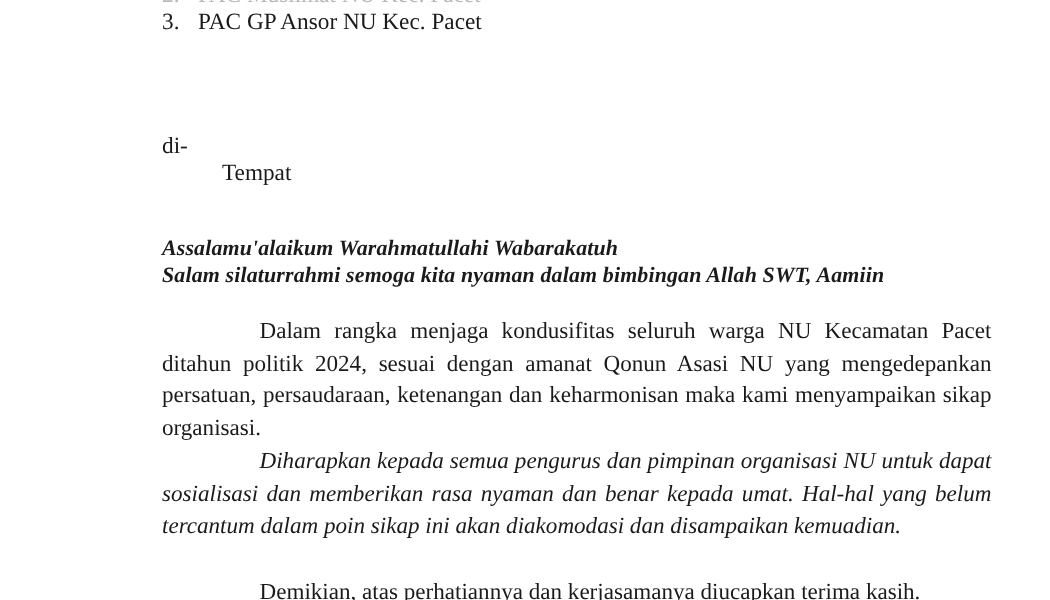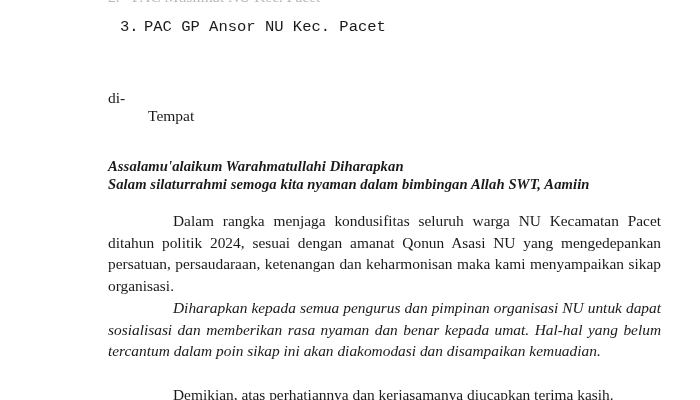--- a/index.html
+++ b/index.html
@@ -28,24 +28,23 @@
     color: #b9b9b9;
     white-space: nowrap;
   }
   .clipped-top .num { display: inline-block; width: 24px; }
 
   
   .recipient-list {
     position: absolute;
     left: 108px;
     top: 5px;
-    margin: 12px;
+    margin: 0;
     padding: 0;
     list-style: none;
-    font-family: Liberation Mono, monospace;
   }
   .recipient-list li {
     font-size: 15.5px;
     line-height: 20px;
     white-space: nowrap;
   }
   .recipient-list .num {
     display: inline-block;
     width: 24px;
   }
@@ -117,21 +116,21 @@
   <ul class="recipient-list">
     <li>
       <span class="num">3.</span><span>PAC GP Ansor NU Kec. Pacet</span>
     </li>
   </ul>
 
   <div class="addr-di">di-</div>
   <div class="addr-tempat">Tempat</div>
 
   <div class="salutation">
-    <div>Assalamu'alaikum Warahmatullahi Diharapkan</div>
+    <div>Assalamu'alaikum Warahmatullahi Wabarakatuh</div>
     <div>Salam silaturrahmi semoga kita nyaman dalam bimbingan Allah SWT, Aamiin</div>
   </div>
 
   <div class="body-block">
     <p class="para p1">Dalam rangka menjaga kondusifitas seluruh warga NU Kecamatan Pacet ditahun politik 2024, sesuai dengan amanat Qonun Asasi NU yang mengedepankan persatuan, persaudaraan, ketenangan dan keharmonisan maka kami menyampaikan sikap organisasi.</p>
     <p class="para p2">Diharapkan kepada semua pengurus dan pimpinan organisasi NU untuk dapat sosialisasi dan memberikan rasa nyaman dan benar kepada umat.  Hal-hal yang belum tercantum dalam poin sikap ini akan diakomodasi dan disampaikan kemuadian.</p>
     <p class="para p3">Demikian, atas perhatiannya dan kerjasamanya diucapkan terima kasih.</p>
   </div>
 
 </div>

